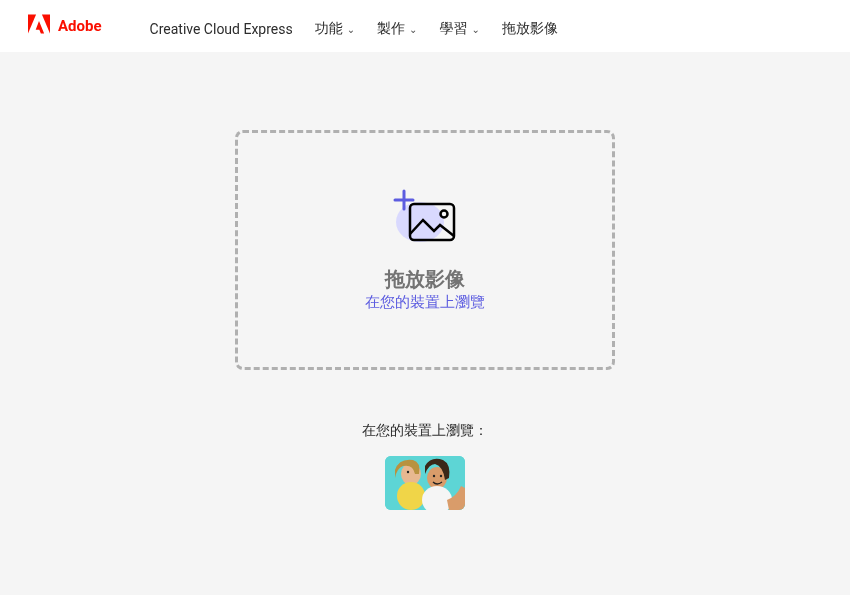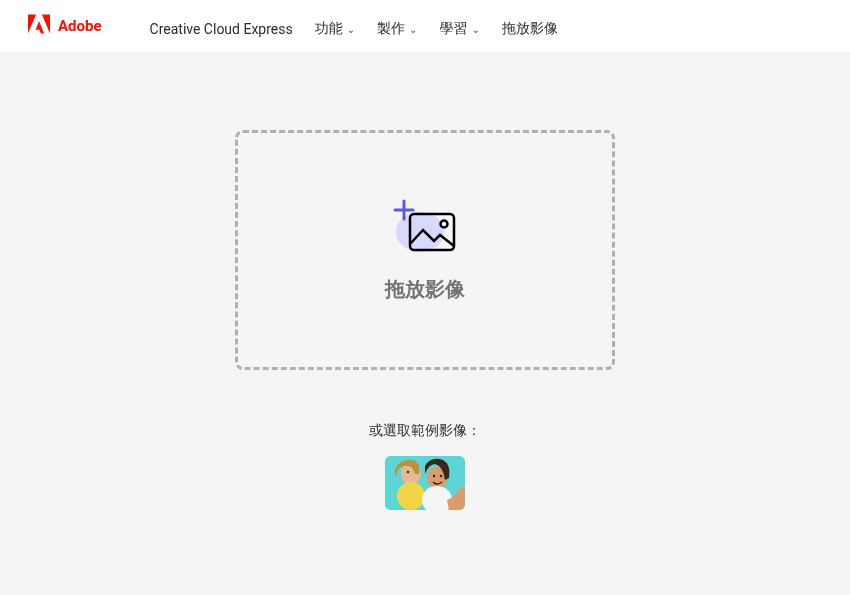--- a/index.html
+++ b/index.html
@@ -157,24 +157,25 @@
 
         <circle cx="54" cy="26" r="3.5" fill="none" stroke="#000" stroke-width="2.5"></circle>
 
         <path d="M20 46 L33 32 L44 43 L50 37 L64 48" fill="none" stroke="#000" stroke-width="2.5"></path>
 
         <line x1="14" y1="3" x2="14" y2="21" stroke="#5c5ce0" stroke-width="3" stroke-linecap="round"></line>
         <line x1="5" y1="12" x2="23" y2="12" stroke="#5c5ce0" stroke-width="3" stroke-linecap="round"></line>
       </svg>
     </div>
     <div class="drop-title">拖放影像</div>
+    <div class="browse-link">在您的裝置上瀏覽</div>
   </div>
 
   <div class="sample-section">
-    <div class="sample-label">或選取範例影像：</div>
+    <div class="sample-label">在您的裝置上瀏覽：</div>
     <div class="sample-thumb">
       <svg width="80" height="54" viewBox="0 0 80 54">
         <rect width="80" height="54" fill="#5dd5d5"></rect>
 
         <ellipse cx="26" cy="18" rx="10" ry="11" fill="#e8b890"></ellipse>
         <path d="M10 14 Q14 2 28 4 Q36 6 34 18 L30 18 Q28 8 18 10 Q12 12 10 22 Z" fill="#b8923f"></path>
         <ellipse cx="26" cy="40" rx="14" ry="14" fill="#f0d548"></ellipse>
 
         <ellipse cx="52" cy="22" rx="10" ry="11" fill="#d99c6a"></ellipse>
         <path d="M40 10 Q46 0 58 4 Q66 8 64 22 L60 24 Q58 10 50 8 Q44 8 40 18 Z" fill="#3a2818"></path>

